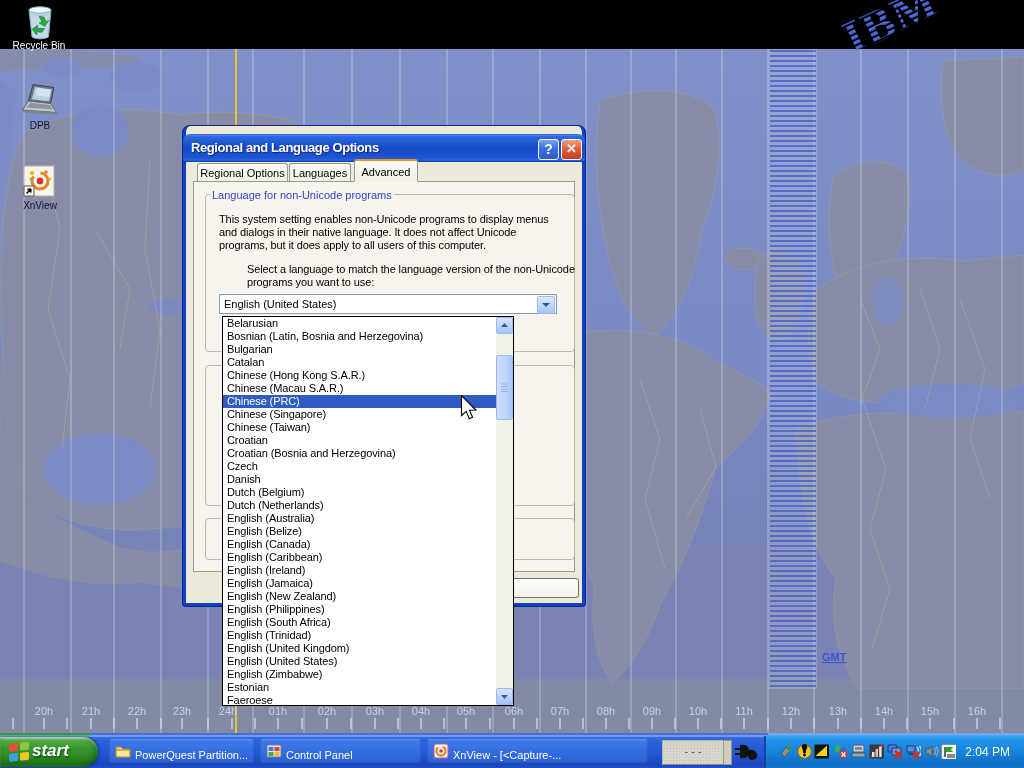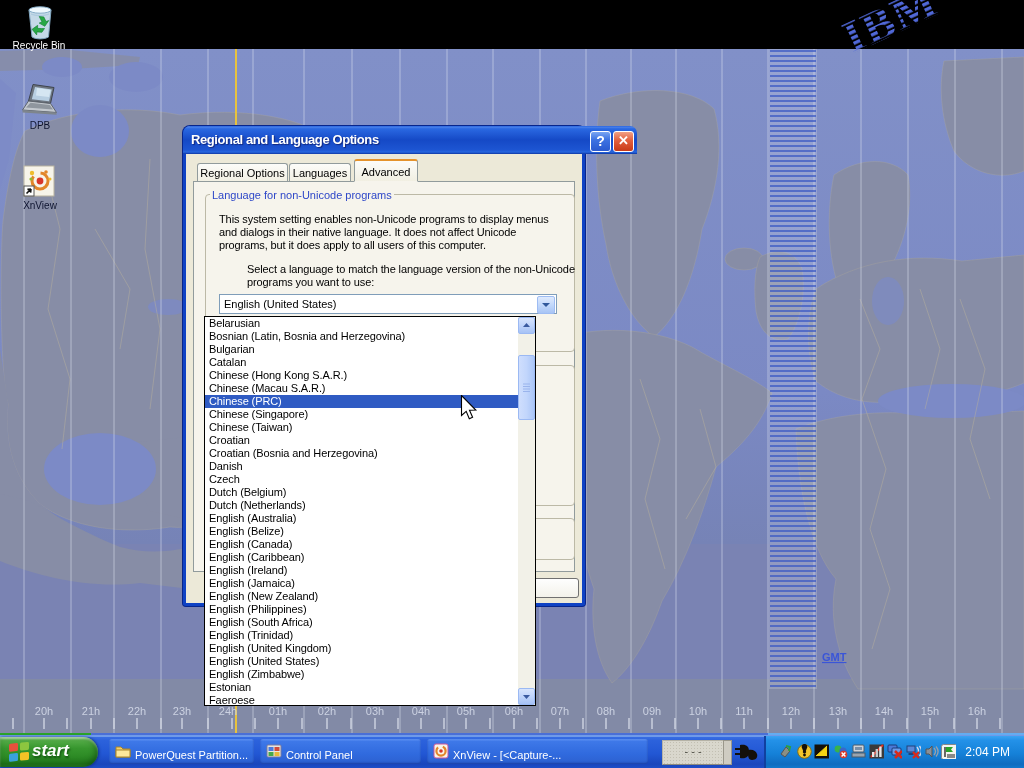--- a/index.html
+++ b/index.html
@@ -5,21 +5,21 @@
 html,body{margin:0;padding:0;}
 body{width:1024px;height:768px;overflow:hidden;position:relative;background:#000;
      font-family:"Liberation Sans",sans-serif;}
 #wall{position:absolute;left:0;top:49px;width:1024px;height:687px;}
 #topband{position:absolute;left:0;top:0;width:1024px;height:49px;background:#000;}
 .dlabel{position:absolute;font-size:10px;color:#0e1430;text-align:center;}
 
 #dlg{position:absolute;left:183px;top:126px;width:396px;height:477px;
      border:3px solid #0f42c4;border-top:none;border-radius:7px 7px 3px 3px;
      background:#ece9d8;box-shadow:0 0 0 1px #07258c;z-index:10;}
-#title{position:absolute;left:-3px;top:0;width:454px;height:28px;border-radius:7px 7px 0 0;
+#title{position:absolute;left:-3px;top:8px;width:402px;height:28px;border-radius:7px 7px 0 0;
   background:linear-gradient(180deg,#2360e0 0%,#4a80e8 4%,#2a68e2 10%,#1549c6 50%,#1d55d2 85%,#2767e0 93%,#0e36a2 100%);}
 #title .txt{position:absolute;left:8px;top:6px;color:#fff;font-size:13px;font-weight:bold;
   text-shadow:1px 1px 1px #12277d;letter-spacing:-0.4px;}
 .tbtn{position:absolute;top:5px;width:21px;height:21px;border-radius:3px;border:1px solid #fff;
   box-sizing:border-box;text-align:center;color:#fff;font-weight:bold;}
 #bhelp{right:26px;background:linear-gradient(180deg,#79a5f2 0%,#3e73e2 40%,#2a5ad0 100%);
   font-size:14px;line-height:18px;}
 #bclose{right:3px;background:linear-gradient(180deg,#f0a086 0%,#e25f3d 45%,#c83a18 100%);
   font-size:13px;line-height:18px;}
 
@@ -34,21 +34,21 @@
 
 #combo{position:absolute;left:33px;top:168px;width:338px;height:20px;box-sizing:border-box;
   background:#fff;border:1px solid #7f9db9;}
 #combo .ct{position:absolute;left:4px;top:3px;font-size:11px;color:#000;}
 #combo .arr{position:absolute;right:1px;top:1px;width:16px;height:16px;
   background:linear-gradient(180deg,#dfeafd 0%,#c2d8fb 50%,#a8c4f5 100%);
   border:1px solid #9ebcf3;border-radius:2px;}
 #combo .arr:after{content:"";position:absolute;left:4px;top:6px;border:4px solid transparent;
   border-top-color:#30589c;}
 
-#list{position:absolute;left:204px;top:316px;width:332px;height:390px;box-sizing:border-box;
+#list{position:absolute;left:222px;top:316px;width:292px;height:390px;box-sizing:border-box;
   background:#fff;border:1px solid #000;z-index:40;}
 .li{height:13px;font-size:11px;line-height:13px;color:#000;padding-left:4px;white-space:nowrap;letter-spacing:-0.1px;}
 .li.sel{background:#2f5bc3;color:#fff;}
 
 #sbar{position:absolute;right:0;top:0;width:17px;height:388px;background:#f2f1e8;}
 .sbtn{position:absolute;left:0;width:17px;height:17px;box-sizing:border-box;
   background:linear-gradient(180deg,#d7e4fd 0%,#c0d4fb 50%,#a6c2f5 100%);
   border:1px solid #9bb9f3;border-radius:2px;}
 #sthumb{position:absolute;left:0;top:38px;width:17px;height:65px;box-sizing:border-box;
   background:linear-gradient(90deg,#cfdefd 0%,#c2d6fc 50%,#abc6f7 100%);
@@ -285,22 +285,22 @@
   <div class="li">Bosnian (Latin, Bosnia and Herzegovina)</div>
   <div class="li">Bulgarian</div>
   <div class="li">Catalan</div>
   <div class="li">Chinese (Hong Kong S.A.R.)</div>
   <div class="li">Chinese (Macau S.A.R.)</div>
   <div class="li sel">Chinese (PRC)</div>
   <div class="li">Chinese (Singapore)</div>
   <div class="li">Chinese (Taiwan)</div>
   <div class="li">Croatian</div>
   <div class="li">Croatian (Bosnia and Herzegovina)</div>
+  <div class="li">Czech</div>
   <div class="li">Danish</div>
-  <div class="li">Czech</div>
   <div class="li">Dutch (Belgium)</div>
   <div class="li">Dutch (Netherlands)</div>
   <div class="li">English (Australia)</div>
   <div class="li">English (Belize)</div>
   <div class="li">English (Canada)</div>
   <div class="li">English (Caribbean)</div>
   <div class="li">English (Ireland)</div>
   <div class="li">English (Jamaica)</div>
   <div class="li">English (New Zealand)</div>
   <div class="li">English (Philippines)</div>

